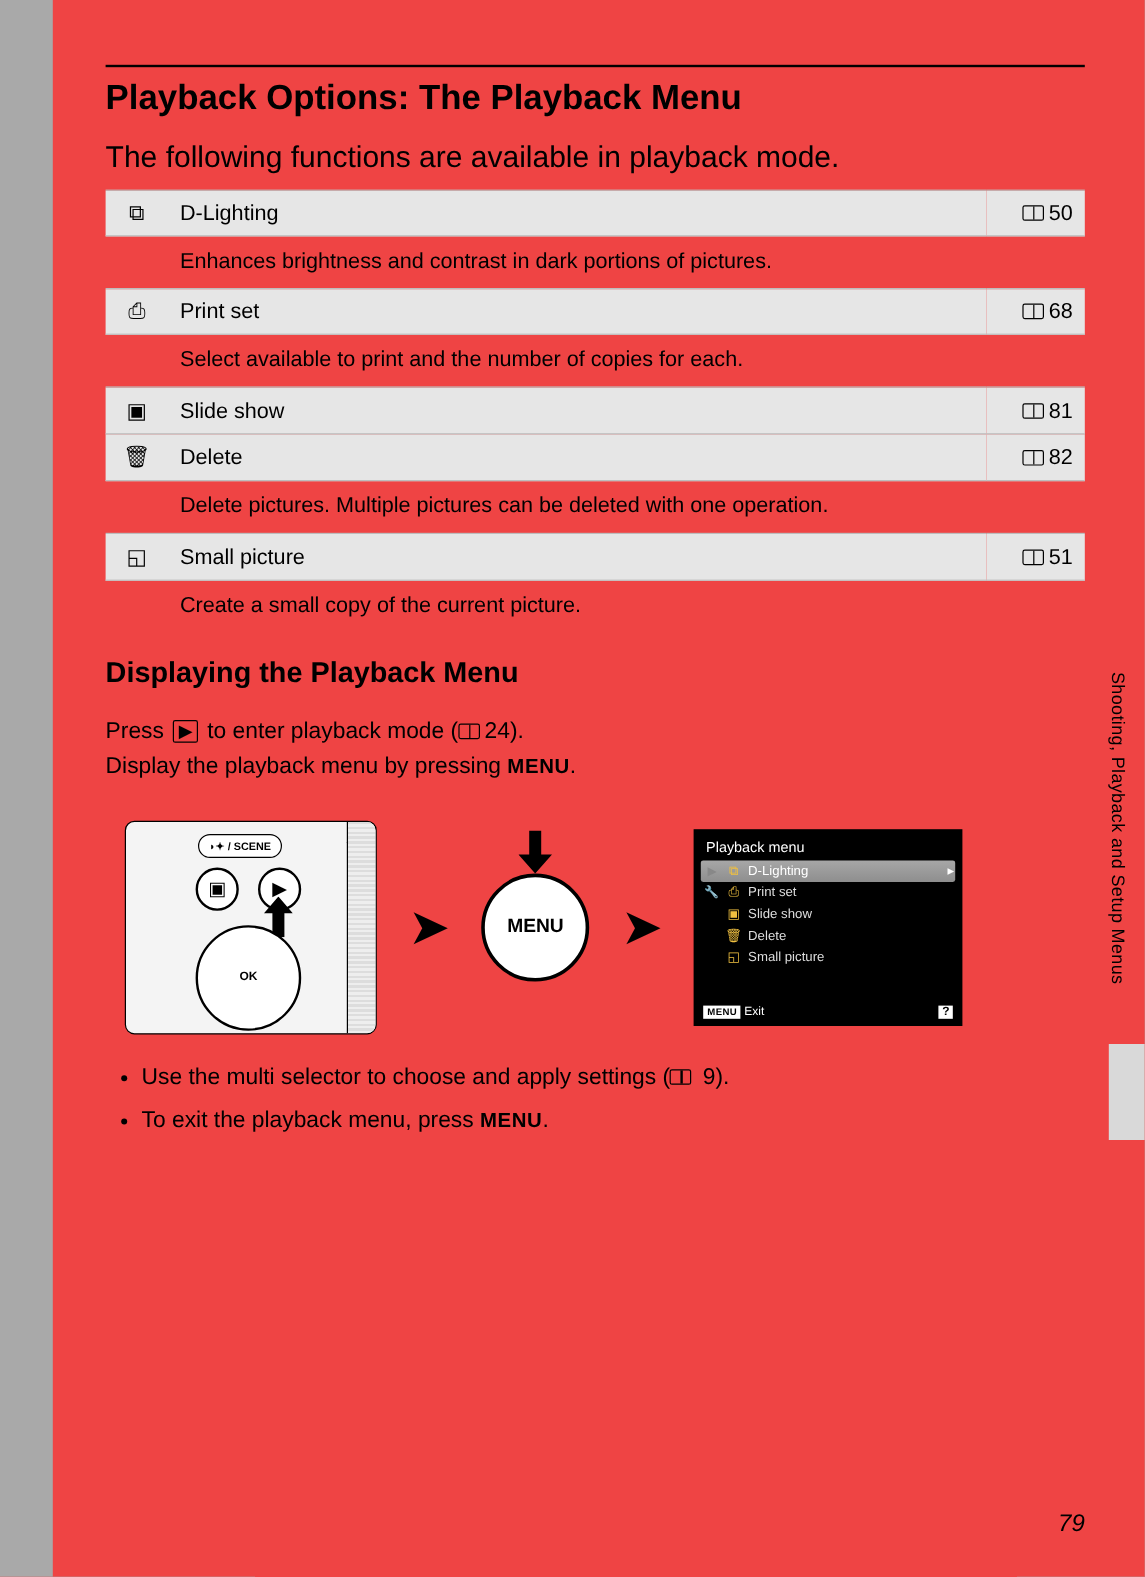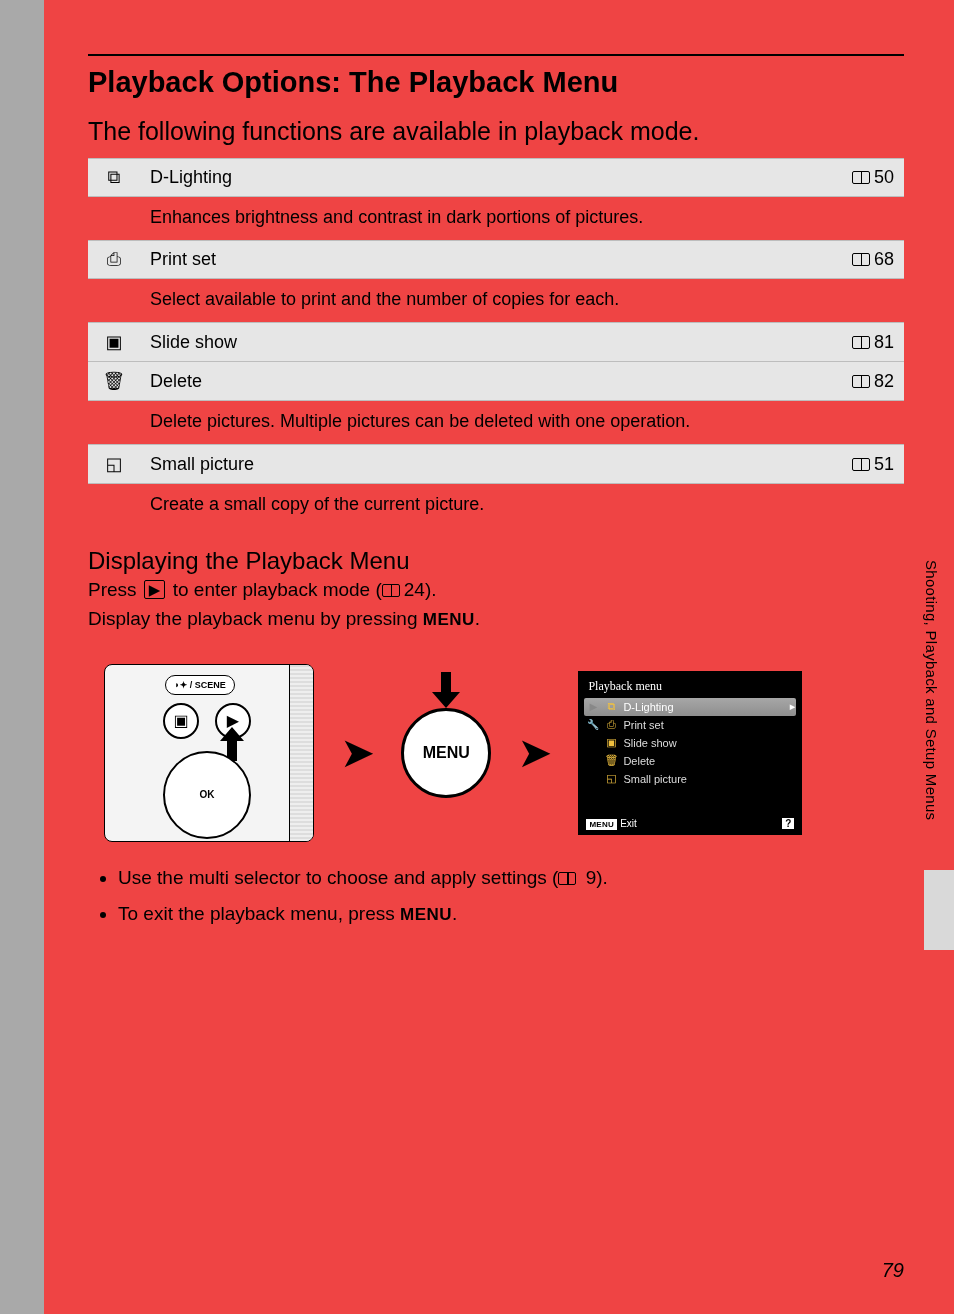--- a/index.html
+++ b/index.html
@@ -10,42 +10,42 @@
   .intro { font-size: 25px; margin-bottom: 12px; }
   table.opts { width: 100%; border-collapse: collapse; font-size: 18px; }
   table.opts tr.hdrrow { background: #e6e6e6; }
   table.opts tr.hdrrow td { border-top: 1px solid #bdbdbd; border-bottom: 1px solid #bdbdbd; padding: 8px 10px; }
   table.opts tr.descrow td { padding: 10px 10px 12px 10px; }
   td.ic { width: 52px; text-align: center; vertical-align: middle; }
   td.title { vertical-align: middle; }
   td.pg { width: 82px; white-space: nowrap; text-align: right; vertical-align: middle; }
   .book { display:inline-block; width:18px; height:13px; border:1.5px solid #000; border-radius:2px; position:relative; margin-right:4px; vertical-align:-1px; }
   .book::after { content:""; position:absolute; left:50%; top:0; bottom:0; width:1.5px; background:#000; }
-  h2 { font-size: 24px; font-weight: 400; margin-top: 20px; margin-bottom: 0; }
+  h2 { font-size: 24px; font-weight: 700; margin-top: 20px; margin-bottom: 20px; }
   .body { font-size: 19px; line-height: 1.55; }
   .playbtn { display:inline-block; border:1.7px solid #000; padding:1px 4px; line-height:1; font-size:15px; vertical-align:1px; border-radius:2px; margin:0 2px; }
   .menulabel { font-family: Impact, "Arial Black", sans-serif; font-weight:600; letter-spacing:0.5px; font-size:17px; }
   .diagram { display:flex; align-items:center; gap:26px; margin:30px 0 20px 16px; }
   .camera { width:210px; height:178px; border:1.8px solid #000; border-radius:8px; background:#f4f4f4; position:relative; overflow:hidden; }
   .camera .scene { position:absolute; top:10px; left:60px; width:70px; height:20px; border:1.5px solid #000; border-radius:10px; background:#fff; font-size:9px; font-weight:700; display:flex; align-items:center; justify-content:center; }
   .camera .dot { position:absolute; top:12px; right:14px; width:10px; height:10px; border:1.5px solid #000; border-radius:50%; }
   .camera .modebtn { position:absolute; width:36px; height:36px; border:2px solid #000; border-radius:50%; background:#fff; display:flex; align-items:center; justify-content:center; font-size:16px; }
   .camera .cambtn { top:38px; left:58px; }
   .camera .pbbtn { top:38px; left:110px; }
   .camera .okring { position:absolute; top:86px; left:58px; width:88px; height:88px; border:2px solid #000; border-radius:50%; background:#fff; display:flex; align-items:center; justify-content:center; font-weight:700; font-size:10px; }
   .camera .uparrow { position:absolute; top:62px; left:115px; width:24px; height:34px; }
   .camera .uparrow svg { width:100%; height:100%; }
   .camera .sidegrip { position:absolute; right:0; top:0; bottom:0; width:24px; background:repeating-linear-gradient(#ddd,#ddd 2px,#eee 2px,#eee 4px); border-left:1.5px solid #000; }
   .arrow { font-size:42px; color:#000; }
   .menubtn { width:90px; height:90px; border:3px solid #000; border-radius:50%; display:flex; align-items:center; justify-content:center; position:relative; background:#fff; }
   .menubtn span { font-family: Impact, "Arial Black", sans-serif; font-weight:600; font-size:16px; }
   .downarr { position:absolute; top:-36px; left:50%; transform:translateX(-50%); width:28px; height:36px; }
   .downarr svg { width:100%; height:100%; }
   .screen { width:224px; height:164px; background:#000; color:#fff; font-size:11px; padding:8px 6px 6px 6px; position:relative; }
-  .screen .stitle { font-size:12px; margin-bottom:4px; padding-left:4px;font-family:Liberation Serif, serif; }
+  .screen .stitle { font-size:12px; margin-bottom:4px; padding-left:4px; }
   .screen .row { display:flex; align-items:center; height:18px; }
   .screen .tabcol { width:18px; display:flex; align-items:center; justify-content:center; font-size:10px; color:#888; }
   .screen .icn { width:18px; text-align:center; font-size:11px; color:#f0c040; }
   .screen .lbl { flex:1; padding-left:3px; color:#ddd; font-size:11px; }
   .screen .row.sel { background:linear-gradient(#a7a7a7,#8e8e8e); border-radius:2px; }
   .screen .row.sel .lbl { color:#fff; font-weight:500; }
   .screen .footer { position:absolute; bottom:6px; left:8px; right:8px; display:flex; justify-content:space-between; font-size:10px; align-items:flex-start; }
   .screen .menubadge { background:#fff; color:#000; font-weight:700; font-size:8px; padding:1px 3px; margin-right:3px; letter-spacing:0.3px; }
   ul.bullets { margin:16px 0 0 30px; font-size:19px; line-height:1.7; }
   ul.bullets li { margin-bottom:4px; }

